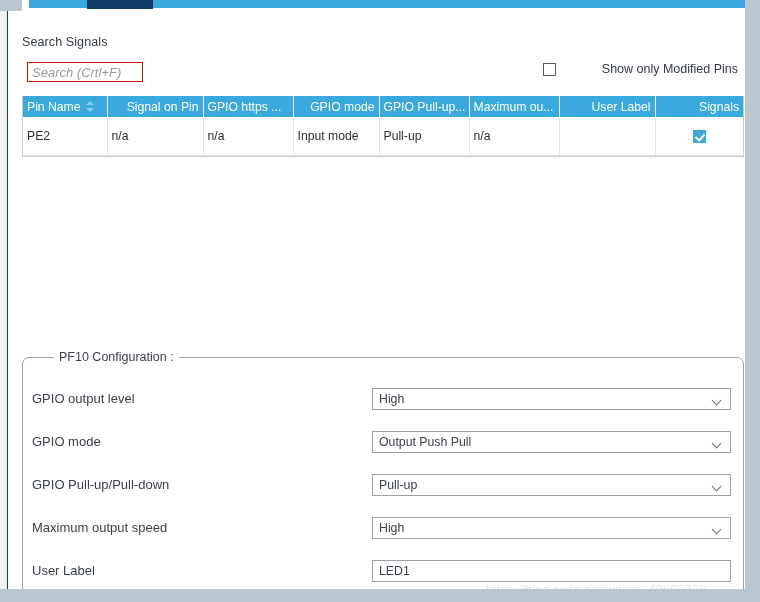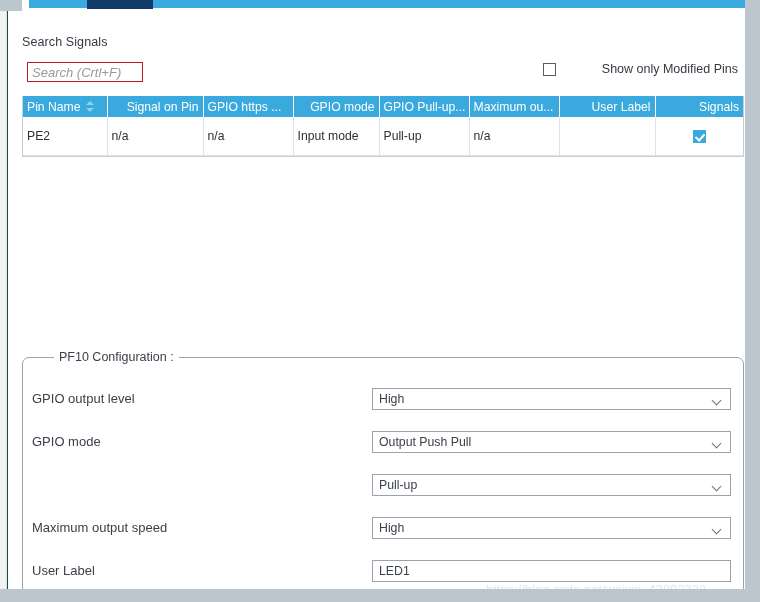--- a/index.html
+++ b/index.html
@@ -345,20 +345,21 @@
             </div>
           </div>
           <div class="frow" style="top: 73px;">
             <div class="flabel">GPIO mode</div>
             <div class="fctl">
               <span class="fval">Output Push Pull</span>
               <span class="chev"></span>
             </div>
           </div>
           <div class="frow" style="top: 116px;">
+            <div class="flabel">GPIO Pull-up/Pull-down</div>
             <div class="fctl">
               <span class="fval">Pull-up</span>
               <span class="chev"></span>
             </div>
           </div>
           <div class="frow" style="top: 159px;">
             <div class="flabel">Maximum output speed</div>
             <div class="fctl">
               <span class="fval">High</span>
               <span class="chev"></span>

